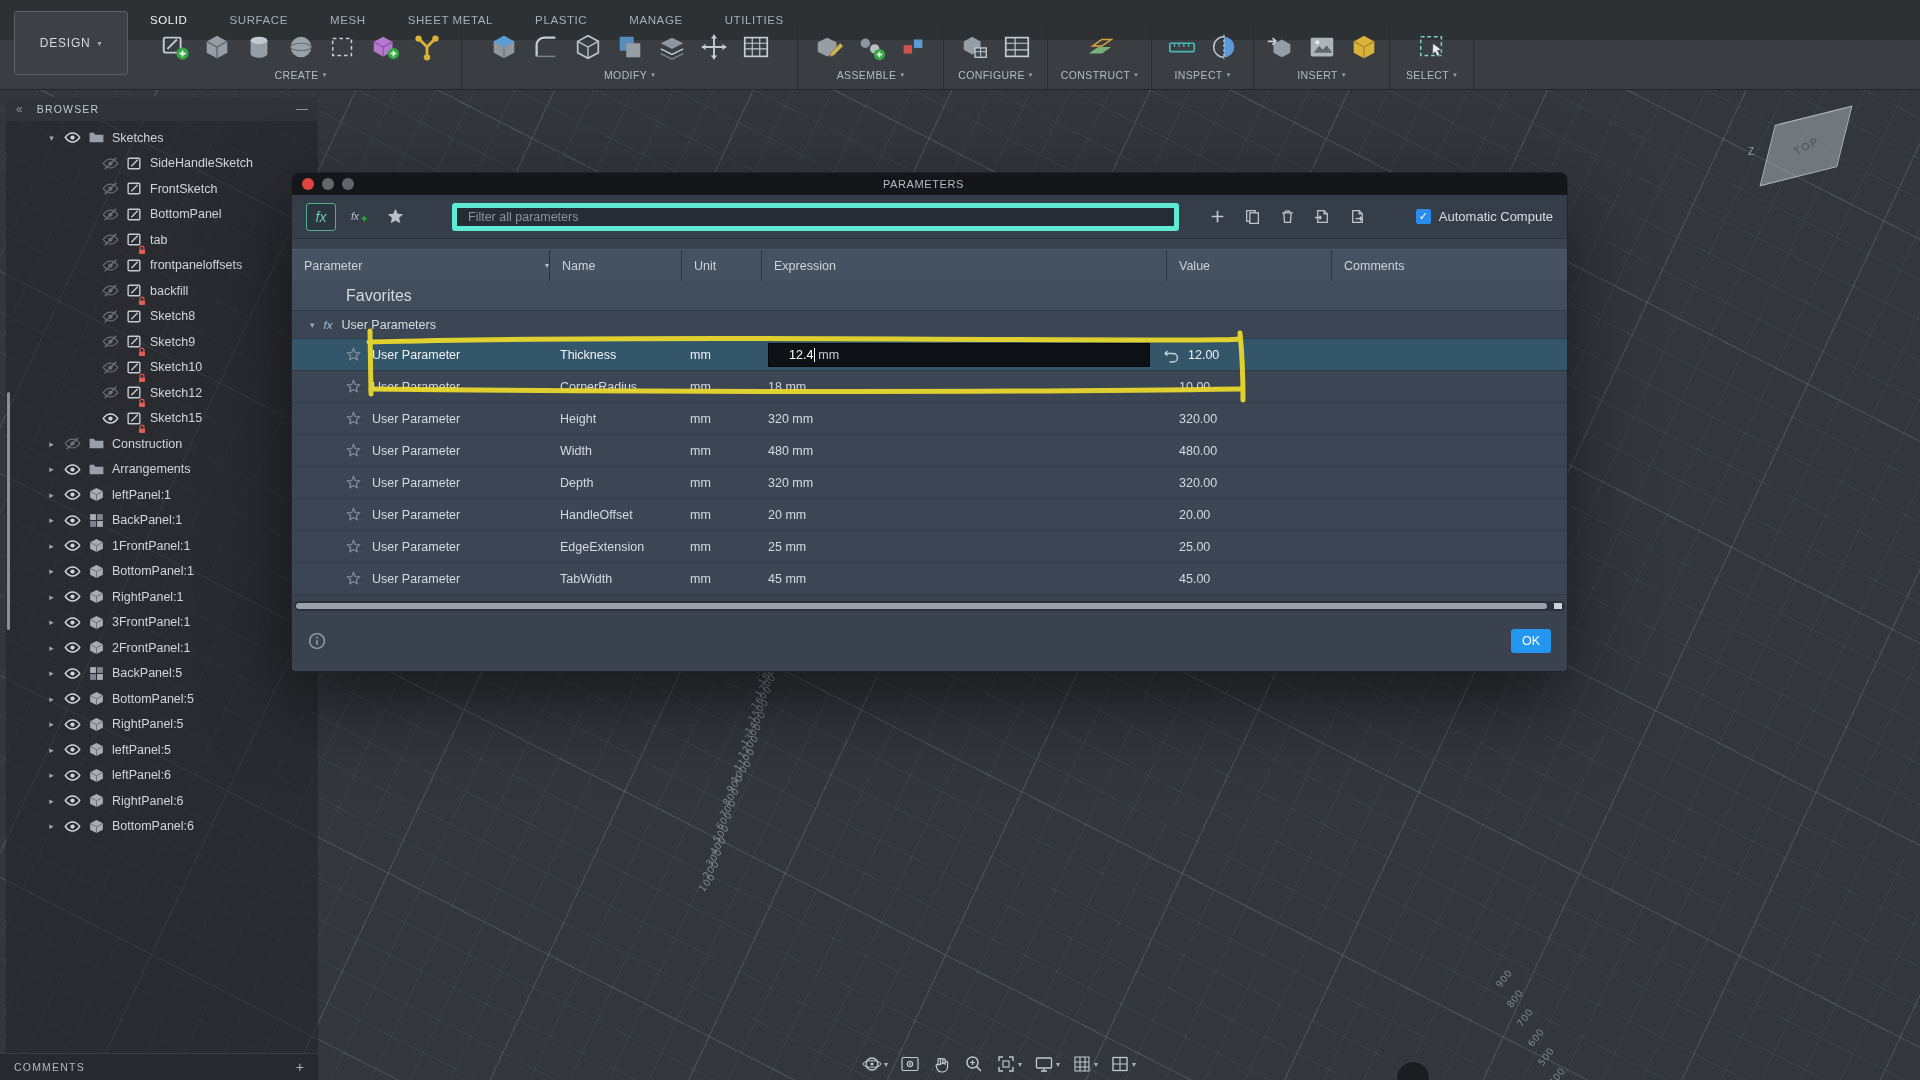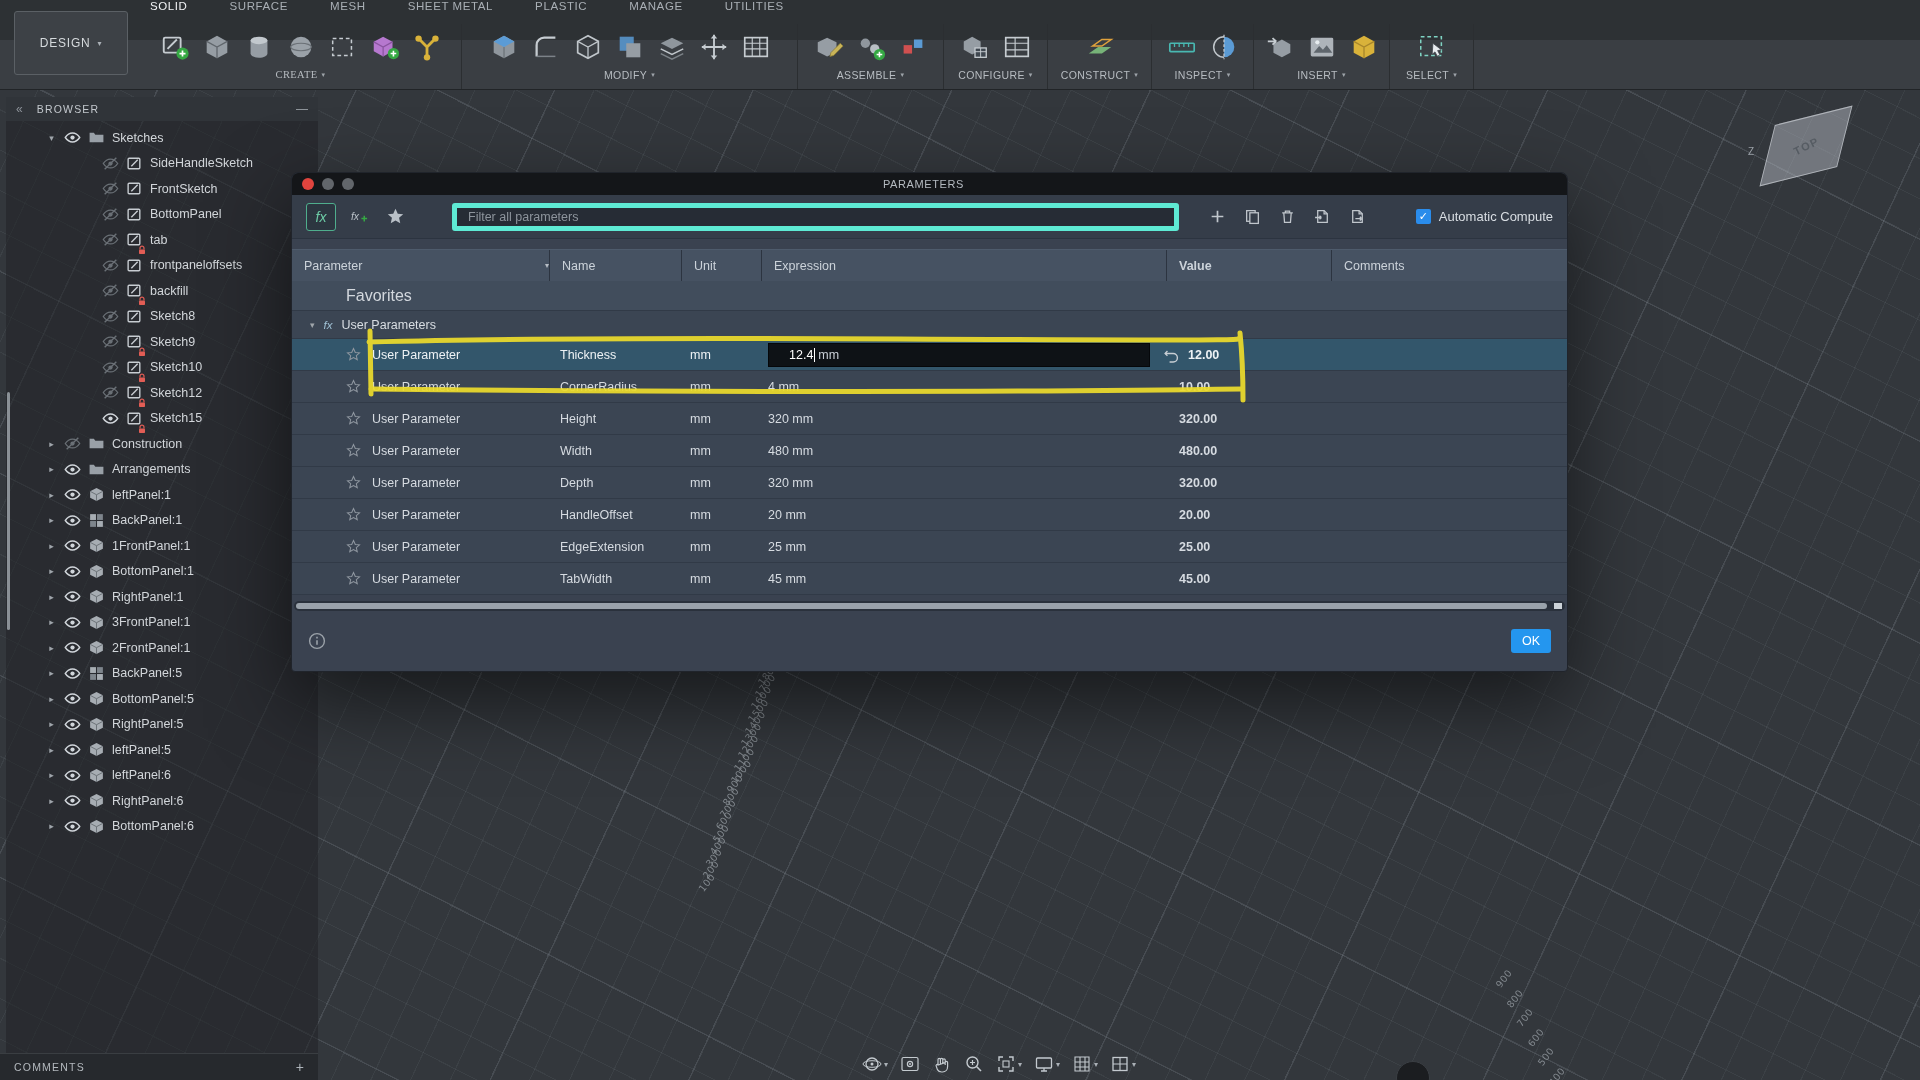--- a/index.html
+++ b/index.html
@@ -24,21 +24,21 @@
   .vc-z{position:absolute;left:0;top:36px;font-size:10px;color:#9aa0a7;}
   .navbar{position:absolute;left:862px;bottom:0;height:26px;display:flex;align-items:flex-start;gap:12px;color:#c4cacf;}
   .navtool{display:flex;align-items:center;gap:2px;cursor:pointer;}
   .navicon{width:20px;height:20px;display:inline-flex;}
   .navicon svg{width:100%;height:100%;}
   .navcaret{font-size:8px;color:#aab0b6;}
   .help-bubble{position:absolute;left:1396px;top:1061px;width:34px;height:34px;border-radius:50%;background:#1b1d20;border:1px solid #3a3e43;}
 
   
   .ribbon{position:absolute;top:0;left:0;right:0;height:90px;background:#3a3e43;border-bottom:1px solid #212427;z-index:10;}
-  .ribbon-tabs{display:flex;gap:42px;align-items:flex-start;height:40px;background:#2d3134;padding-left:150px;}
+  .ribbon-tabs{display:flex;gap:42px;align-items:center;height:40px;background:#2d3134;padding-left:150px;}
   .rtab{font-size:11.5px;letter-spacing:.6px;color:#a9afb5;cursor:pointer;white-space:nowrap;}
   .rtab.active{color:#f1f3f5;}
   .design-btn{position:absolute;left:14px;top:11px;width:114px;height:64px;border:1px solid #5b6065;border-radius:3px;
     background:#3d4146;display:flex;align-items:center;justify-content:center;gap:7px;color:#d6dadd;font-size:12px;letter-spacing:.8px;cursor:pointer;}
   .design-btn .caret{font-size:8px;color:#aab0b6;}
   .ribbon-groups{position:absolute;left:140px;top:24px;height:65px;display:flex;}
   .rgroup{display:flex;flex-direction:column;align-items:center;border-right:1px solid #2b2e31;padding-top:2px;}
   .gicons{display:flex;align-items:center;justify-content:center;gap:4px;height:42px;}
   .ticon{width:38px;height:38px;display:flex;align-items:center;justify-content:center;cursor:pointer;}
   .ticon svg{width:30px;height:30px;}
@@ -93,21 +93,21 @@
   .autocompute{display:flex;align-items:center;margin-left:46px;cursor:pointer;flex:0 0 auto;}
   .cb{width:15px;height:15px;border-radius:2px;background:#2a8ceb;display:flex;align-items:center;justify-content:center;}
   .cb span{color:#fff;font-size:11px;line-height:1;}
   .cb-label{margin-left:8px;font-size:13px;color:#d9dee3;}
 
   .ptable{margin-top:10px;flex:0 0 auto;}
   .tbl-head{height:32px;display:flex;background:#465262;border-top:1px solid #4e5b6c;color:#ccd3da;font-size:12.5px;align-items:center;}
   .hc{height:100%;display:flex;align-items:center;padding-left:12px;border-right:1px solid #2c3440;}
   .hc.c1{justify-content:space-between;padding-right:0;align-items:center;}
   .sortcaret{font-size:8px;color:#b7bdc4;}
-  .c1{width:258px;}.c2{width:132px;}.c3{width:80px;}.c4{width:405px;}.c5{width:165px;font-weight:bold;}.c6{flex:1;border-right:none;}
+  .c1{width:258px;}.c2{width:132px;}.c3{width:80px;}.c4{width:405px;}.c5{width:165px;}.c6{flex:1;border-right:none;}
   .fav-row{height:30px;background:#414d5c;display:flex;align-items:center;padding-left:54px;color:#d3d8de;font-size:16px;border-bottom:1px solid #313a47;}
   .grp-row{height:28px;background:#3b4553;display:flex;align-items:center;padding-left:18px;gap:9px;color:#d8dde2;font-size:12.5px;border-bottom:1px solid #313a47;}
   .grp-row .chevd{font-size:9px;color:#9fa5ab;}
   .grp-row .fxmini{font-style:italic;font-size:11.5px;color:#9fc0d4;}
   .prow{height:32px;display:flex;align-items:center;background:#3b4553;border-bottom:1px solid #313a47;color:#d6dbe1;font-size:12.5px;}
   .prow.selected{background:#33566b;color:#eef2f5;}
   .pc{height:100%;display:flex;align-items:center;padding-left:12px;}
   .pc.c1{padding-left:0;}
   .pc.c2{padding-left:10px;}
   .pc.c3{padding-left:8px;}
@@ -253,21 +253,21 @@
         <div class="rtab">SHEET METAL</div>
         <div class="rtab">PLASTIC</div>
         <div class="rtab">MANAGE</div>
         <div class="rtab">UTILITIES</div>
       </div>
     <div class="design-btn">
       <span>DESIGN</span>
       <span class="caret">▾</span>
     </div>
     <div class="ribbon-groups">
-        <div class="rgroup" style="width: 322px; font-family: Liberation Serif, serif;">
+        <div class="rgroup" style="width: 322px;">
           <div class="gicons">
             <span class="ticon">
               <svg viewBox="0 0 32 32">
                 <rect x="4" y="6" width="18" height="16" rx="1.5" fill="none" stroke="#c6ccd1" stroke-width="2"></rect>
                 <path d="M8 18 18 8" stroke="#c6ccd1" stroke-width="2"></path>
                 <circle cx="24" cy="23" r="6.5" fill="#35a843"></circle>
                 <path d="M24 19.8v6.4M20.8 23h6.4" stroke="#fff" stroke-width="1.8"></path>
               </svg>
             </span>
             <span class="ticon">
@@ -1135,21 +1135,21 @@
               </span>
               <span>User Parameter</span>
             </div>
             <div class="pc c2">
               <span>CornerRadius</span>
             </div>
             <div class="pc c3">
               <span>mm</span>
             </div>
             <div class="pc c4">
-              <span>4 mm</span>
+              <span>18 mm</span>
             </div>
             <div class="pc c5">
               <span>10.00</span>
             </div>
             <div class="pc c6">
               <span></span>
             </div>
           </div>
           <div class="prow">
             <div class="pc c1">

